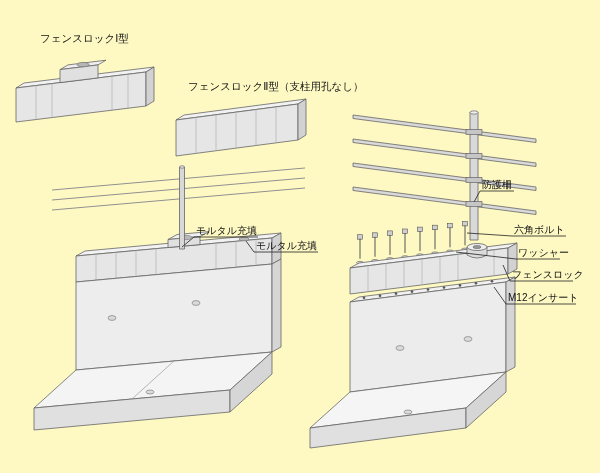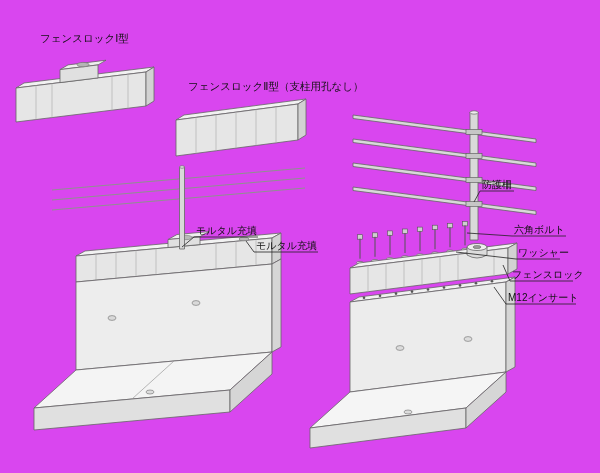--- a/index.html
+++ b/index.html
@@ -1,16 +1,16 @@
 <!DOCTYPE html>
 <html><head>
 <meta charset="utf-8">
 <style>
   html,body{margin:0;padding:0;background:#fff;}
-  .canvas{position:relative;width:600px;height:473px;background:#d946ef;overflow:hidden;
+  .canvas{position:relative;width:600px;height:473px;background:#fef9c3;overflow:hidden;
           font-family:"Liberation Sans","DejaVu Sans",sans-serif;}
   svg{position:absolute;left:0;top:0;}
   .lbl{font-family:"Liberation Sans","DejaVu Sans",sans-serif;font-size:10px;fill:#111;}
   .title{font-size:10.5px;fill:#111;}
   .edge{stroke:#666;stroke-width:0.8;}
   .leader{stroke:#222;stroke-width:0.8;fill:none;}
   .rib{stroke:#b0b0b0;stroke-width:0.7;}
   .wire{stroke:#909090;stroke-width:1;}
 </style>
 </head>

